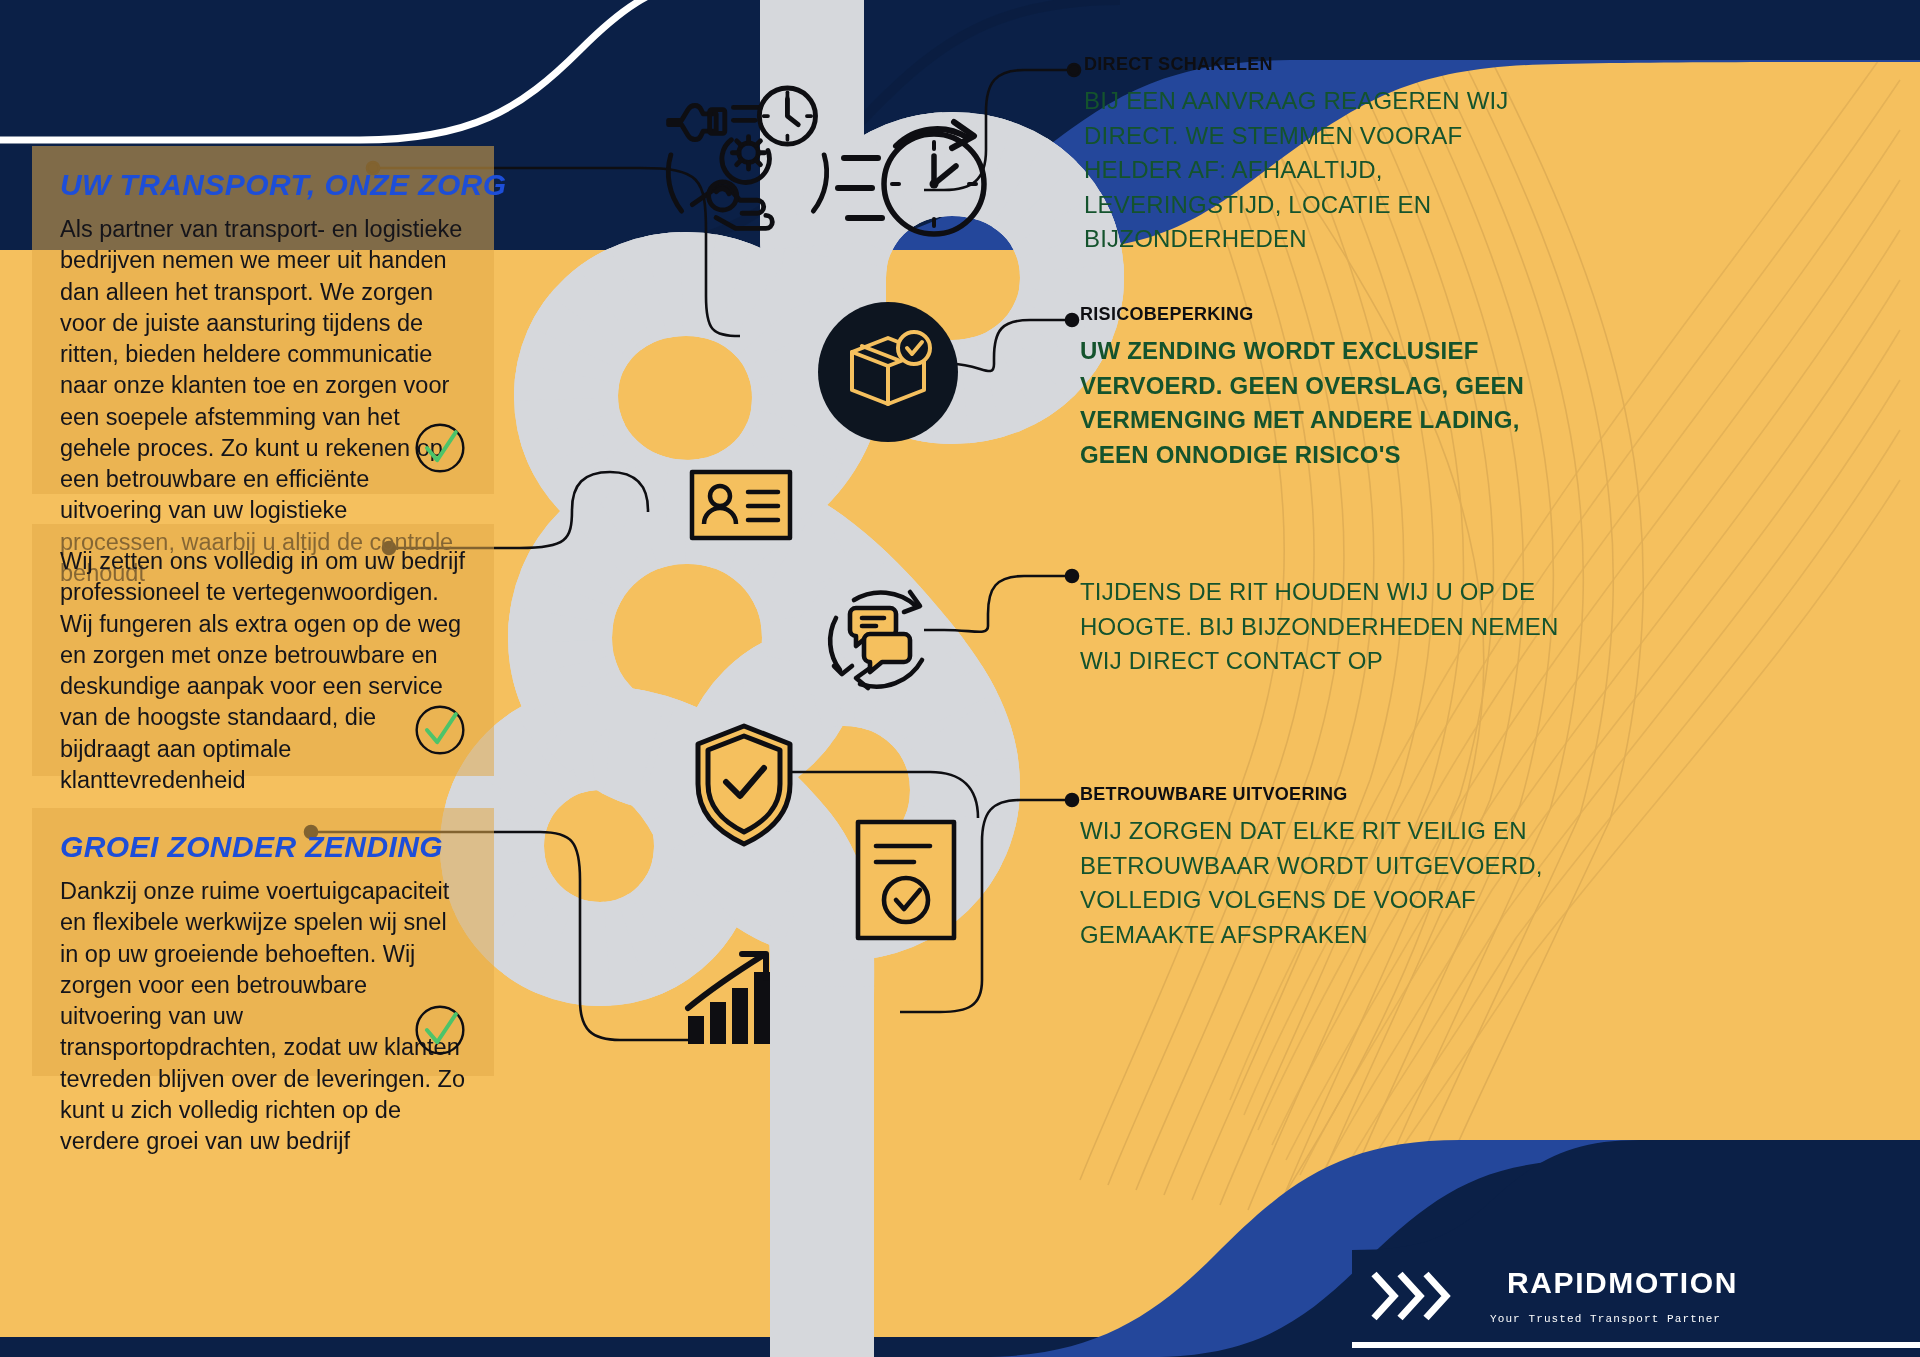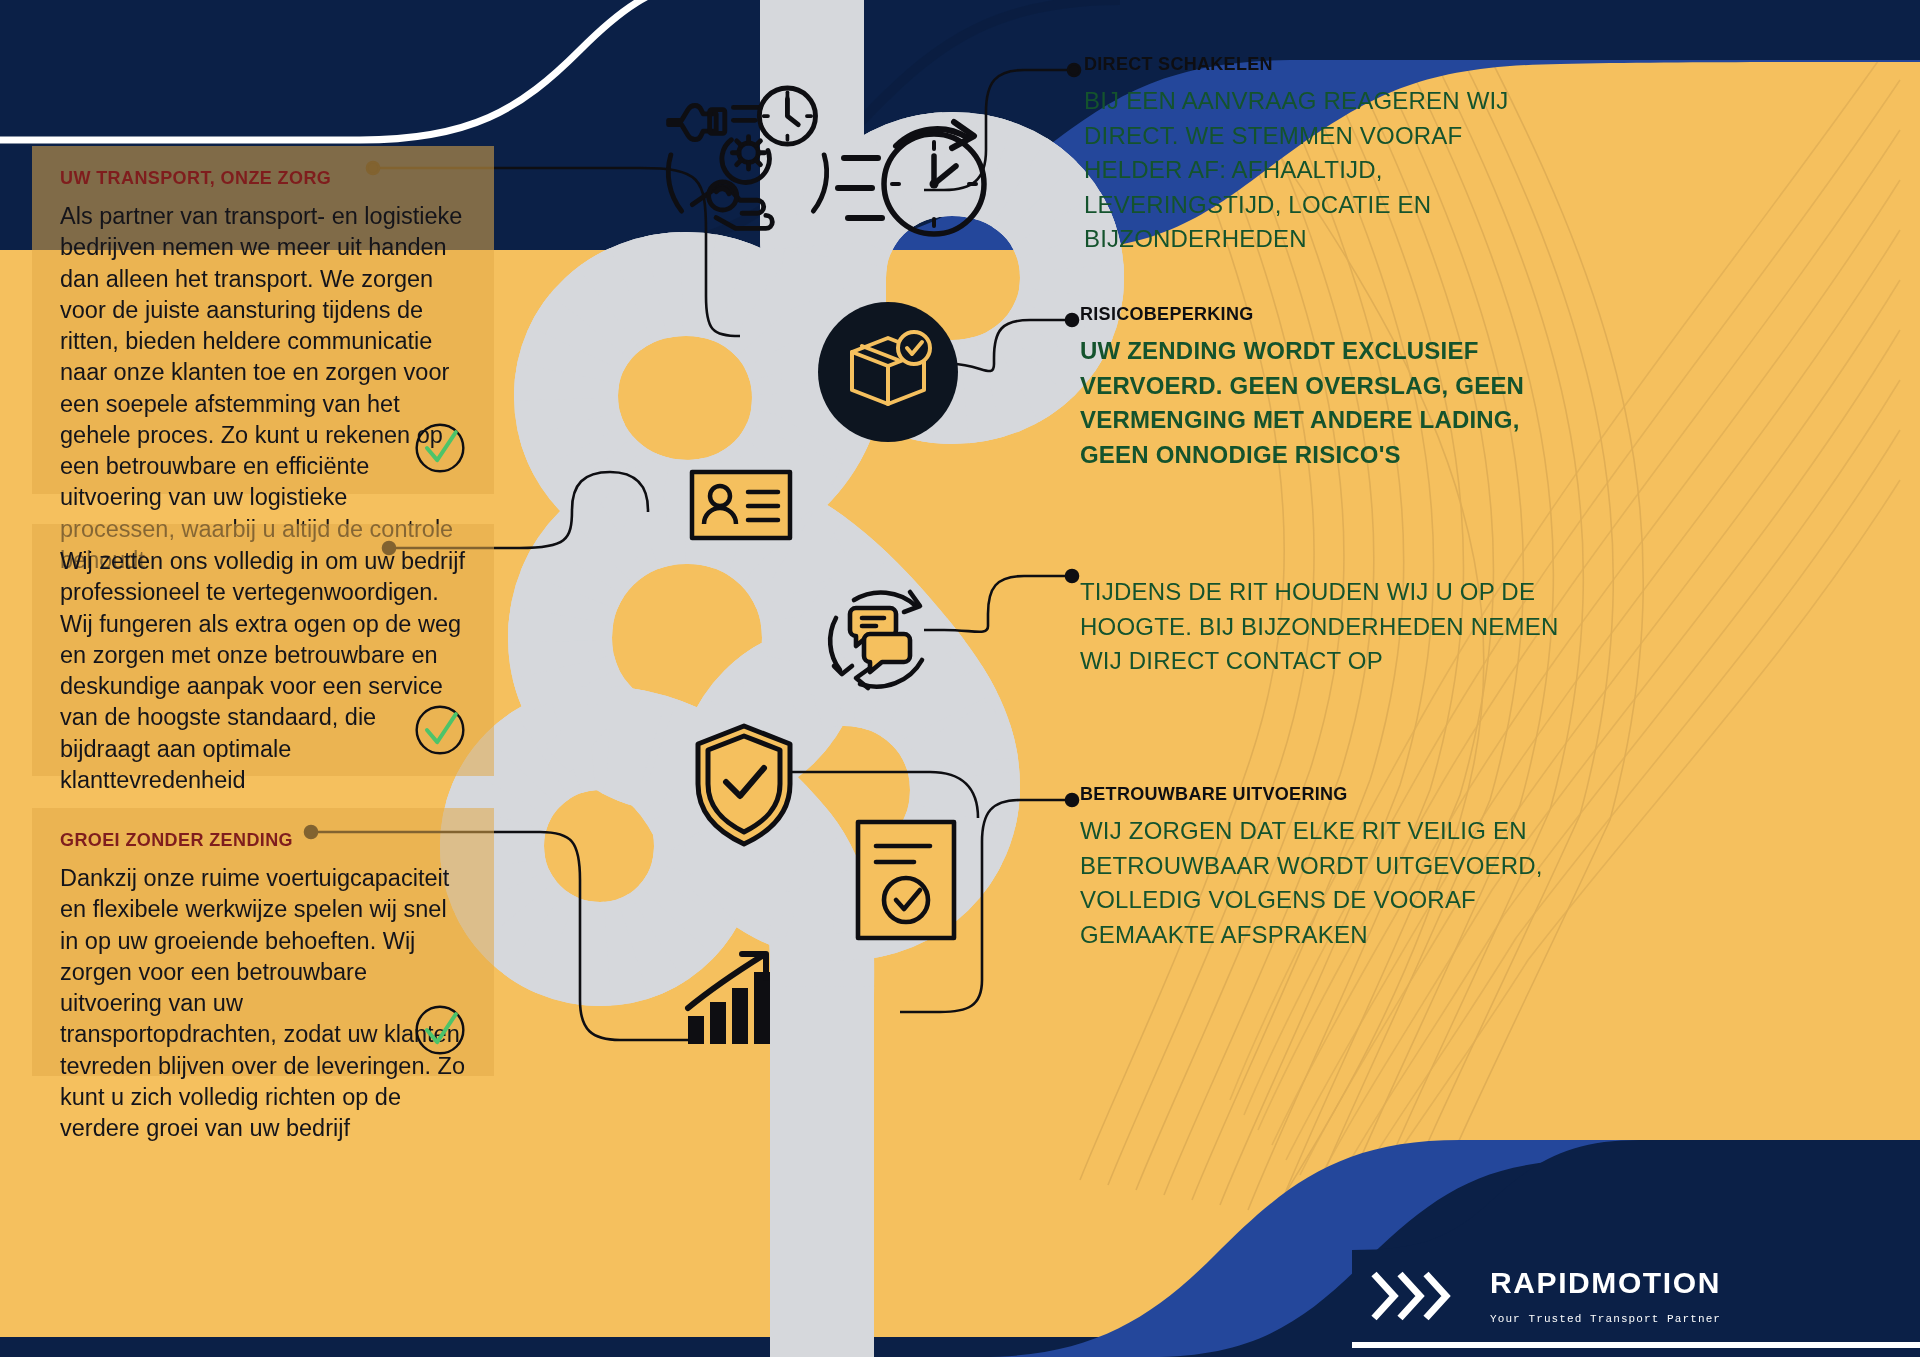--- a/index.html
+++ b/index.html
@@ -14,26 +14,27 @@
 
   .layer{ position:absolute; inset:0; width:1920px; height:1357px; }
 
   
   .card{
     position:absolute;
     background:rgba(226,169,73,0.55);
     padding:22px 28px 26px 28px;
   }
   .card h2{
-    font-size:18px;
+    font-size:30px;
     font-weight:bold;
     letter-spacing:0.4px;
-    color:#7f1d1d;
+    color:#1d4ed8;
     margin-bottom:12px;
     white-space:nowrap;
+    font-style:italic;
   }
   .card p{
     font-size:23.5px;
     line-height:1.33;
     color:#14141a;
     max-width:560px;
   }
   .tick{
     position:absolute;
     right:26px; bottom:18px;
@@ -64,20 +65,21 @@
     left:1352px; top:1258px;
     width:556px; height:76px;
     display:flex; align-items:center;
     gap:18px;
     padding-left:14px;
   }
   #logo-text{ color:#ffffff; line-height:1; }
   #logo-name{
     font-size:30px; font-weight:bold; letter-spacing:1.6px;
     font-family:"Liberation Sans", sans-serif;
+    margin-left:17px;
   }
   #logo-tag{
     font-size:11px; letter-spacing:1.1px; margin-top:16px;
     font-family:"Liberation Mono", monospace;
   }
 </style>
 </head>
 <body>
 
 <div id="stage">

